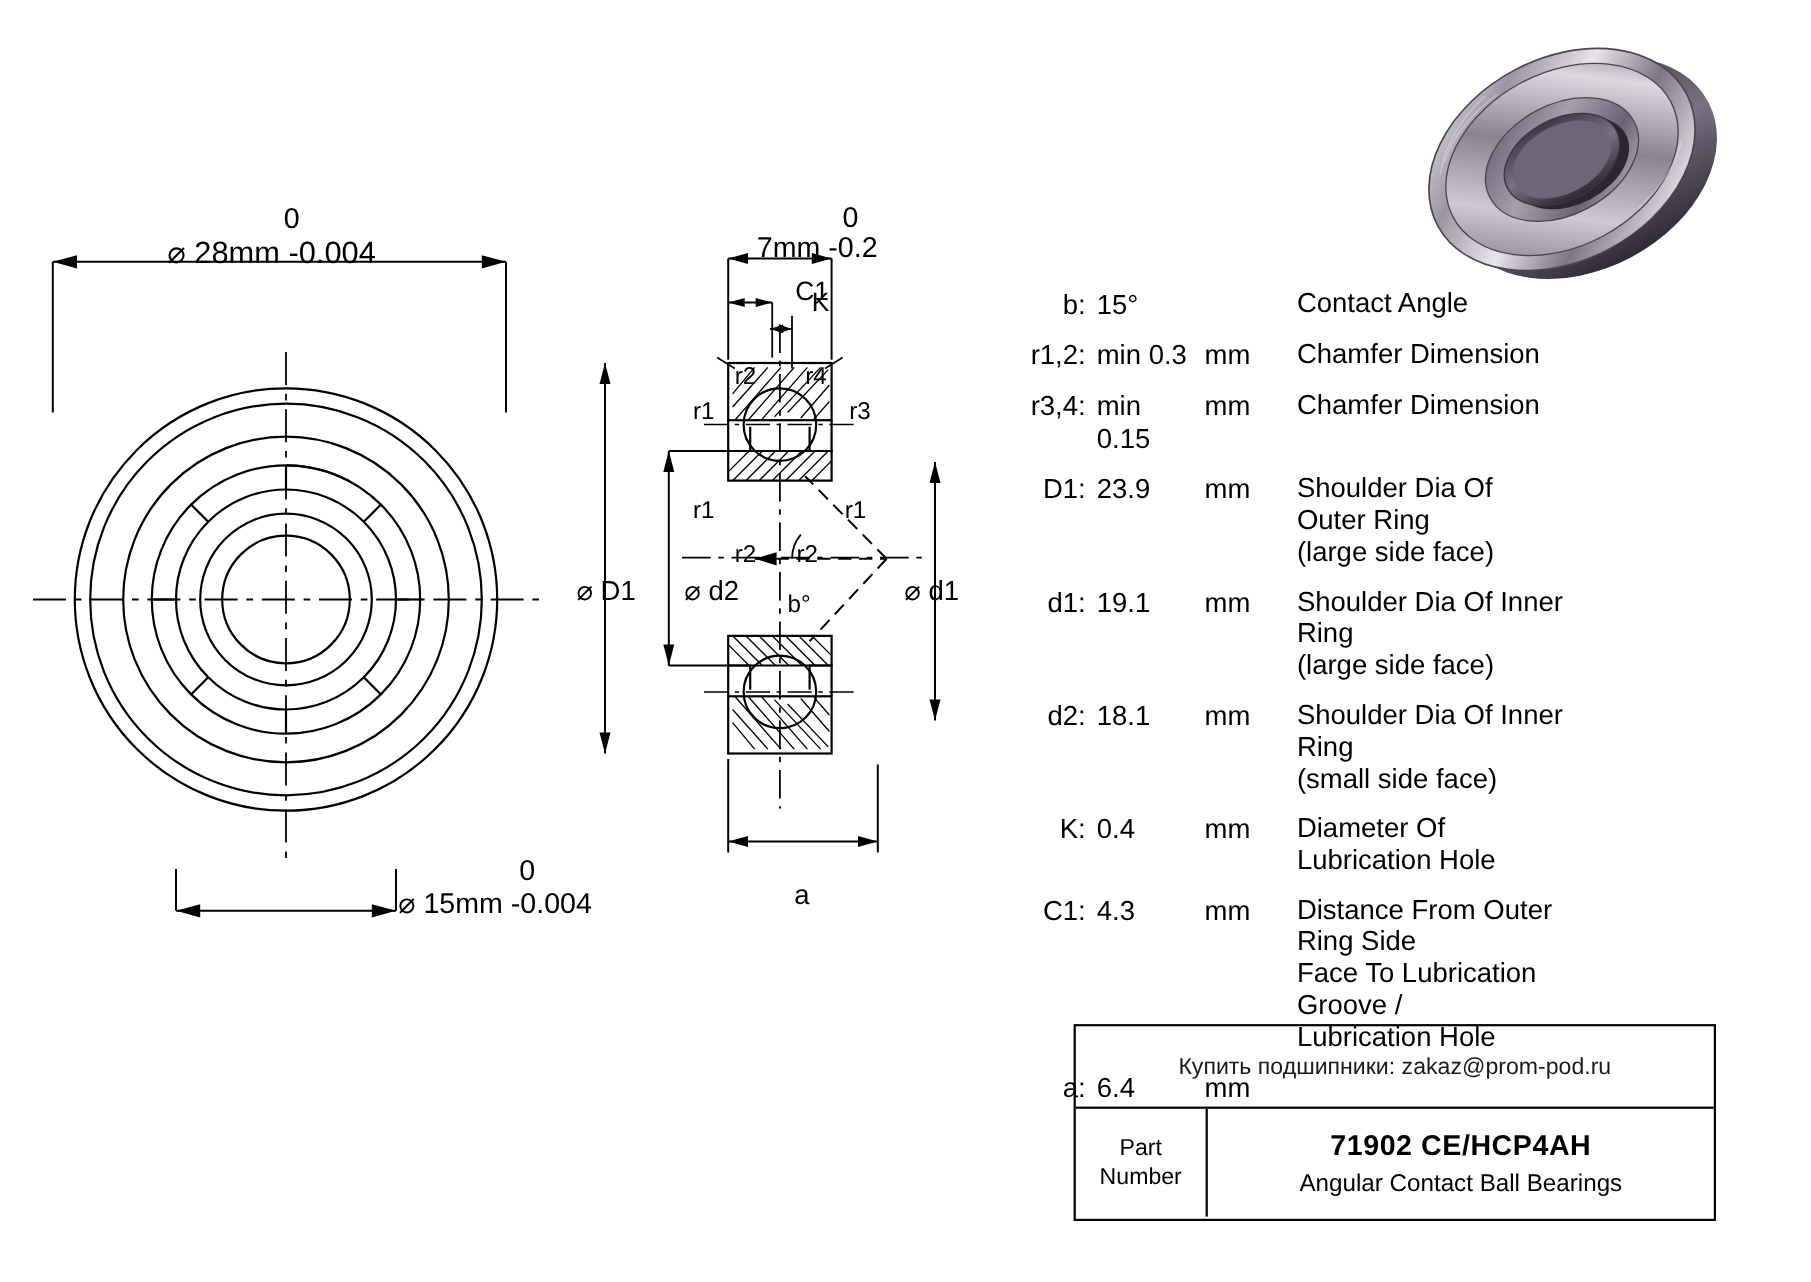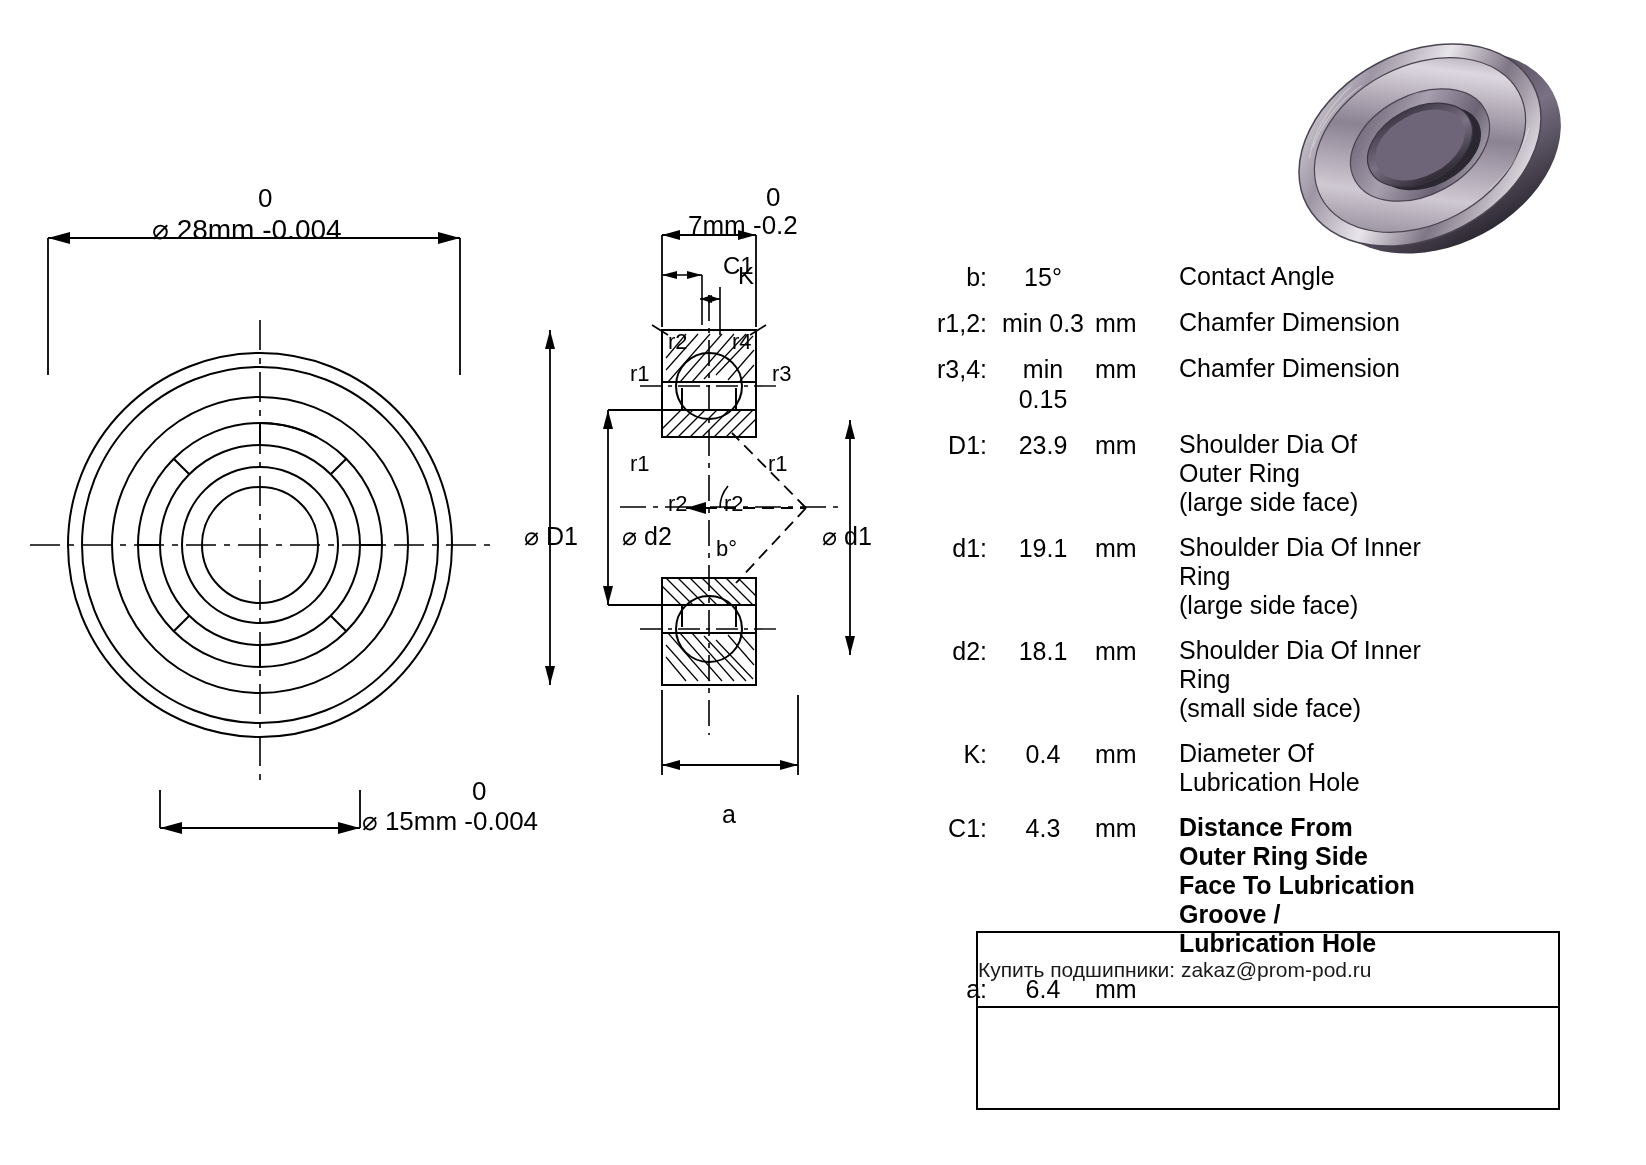--- a/index.html
+++ b/index.html
@@ -4,25 +4,25 @@
 <style>
   html,body{margin:0;padding:0;background:#ffffff;}
   body{width:1646px;height:1165px;position:relative;font-family:"Liberation Sans",sans-serif;color:#000;}
   #sheet{position:absolute;left:0;top:0;width:1646px;height:1165px;overflow:hidden;}
   .abs{position:absolute;}
   svg{display:block;}
   .txt{position:absolute;white-space:pre;font-family:"Liberation Sans",sans-serif;color:#000;}
   .spec-table{position:absolute;left:905px;top:262px;width:520px;}
   .spec-row{display:flex;align-items:flex-start;margin-bottom:16px;}
   .spec-sym{width:82px;text-align:right;font-size:25px;line-height:30px;padding-right:10px;}
-  .spec-val{width:92px;text-align:center;font-size:25px;line-height:30px;}
+  .spec-val{width:92px;text-align:left;font-size:25px;line-height:30px;}
   .spec-unit{width:70px;text-align:left;font-size:25px;line-height:30px;padding-left:6px;}
   .spec-desc{flex:1;font-size:25px;line-height:29px;padding-left:14px;}
   .title-block{position:absolute;left:976px;top:931px;width:580px;height:175px;border:2px solid #000;}
-  .tb-top{height:73px;border-bottom:2px solid #000;display:flex;align-items:center;}
+  .tb-top{height:73px;border-bottom:2px solid #000;display:flex;align-items:center;justify-content:center;}
   .tb-email{font-size:21px;color:#1a1a1a;}
   .tb-bottom{display:flex;height:98px;}
   .tb-left{width:118px;border-right:2px solid #000;display:flex;flex-direction:column;align-items:center;justify-content:center;font-size:21px;line-height:26px;}
   .tb-right{flex:1;display:flex;flex-direction:column;align-items:center;justify-content:center;}
   .tb-part{font-size:26px;font-weight:bold;letter-spacing:.5px;}
   .tb-type{font-size:22px;margin-top:6px;}
   .dim-lbl{font-size:24px;}
   .dim-lbl-s{font-size:22px;margin-top:31px;}
 </style>
 </head>
@@ -340,30 +340,40 @@
     <div class="spec-row">
       <div class="spec-sym">K:</div>
       <div class="spec-val">0.4</div>
       <div class="spec-unit">mm</div>
       <div class="spec-desc" style="white-space: pre-line;">Diameter Of Lubrication Hole</div>
     </div>
     <div class="spec-row">
       <div class="spec-sym">C1:</div>
       <div class="spec-val">4.3</div>
       <div class="spec-unit">mm</div>
-      <div class="spec-desc" style="white-space: pre-line; font-weight: bold;">Distance From Outer Ring Side
+      <div class="spec-desc" style="white-space: pre-line;">Distance From Outer Ring Side
 Face To Lubrication Groove /
 Lubrication Hole</div>
     </div>
     <div class="spec-row">
       <div class="spec-sym">a:</div>
       <div class="spec-val">6.4</div>
       <div class="spec-unit">mm</div>
     </div>
   </div>
 
   <div class="title-block">
     <div class="tb-top">
       <div class="tb-email">Купить подшипники: zakaz@prom-pod.ru</div>
     </div>
+    <div class="tb-bottom">
+      <div class="tb-left">
+        <span>Part</span>
+        <span>Number</span>
+      </div>
+      <div class="tb-right">
+        <div class="tb-part">71902 CE/HCP4AH</div>
+        <div class="tb-type">Angular Contact Ball Bearings</div>
+      </div>
+    </div>
   </div>
 
 </div>
 
 </body></html>

